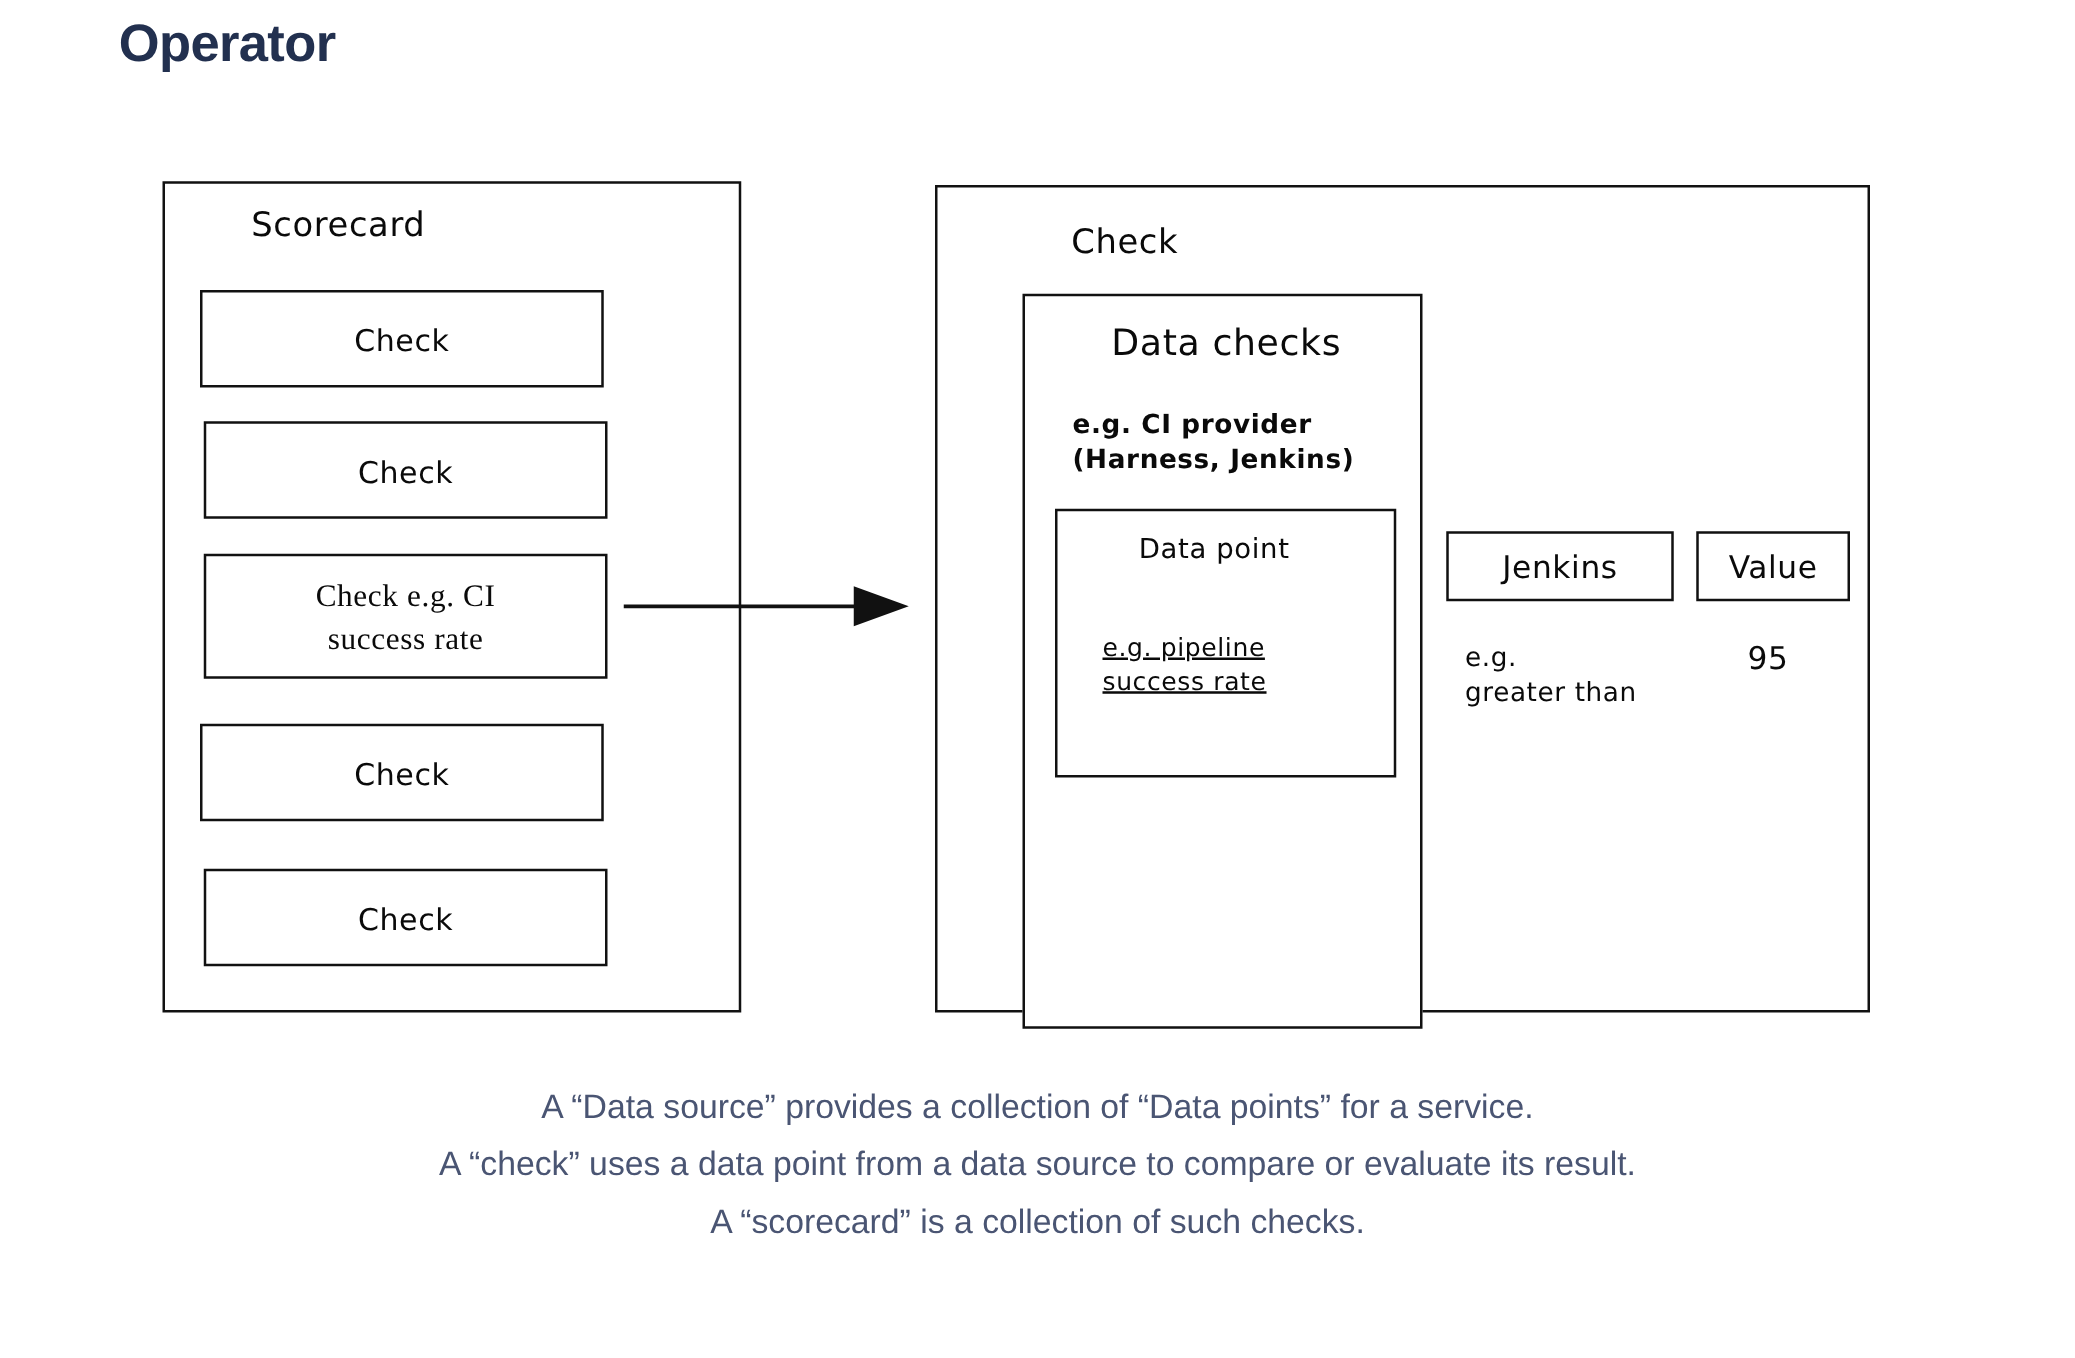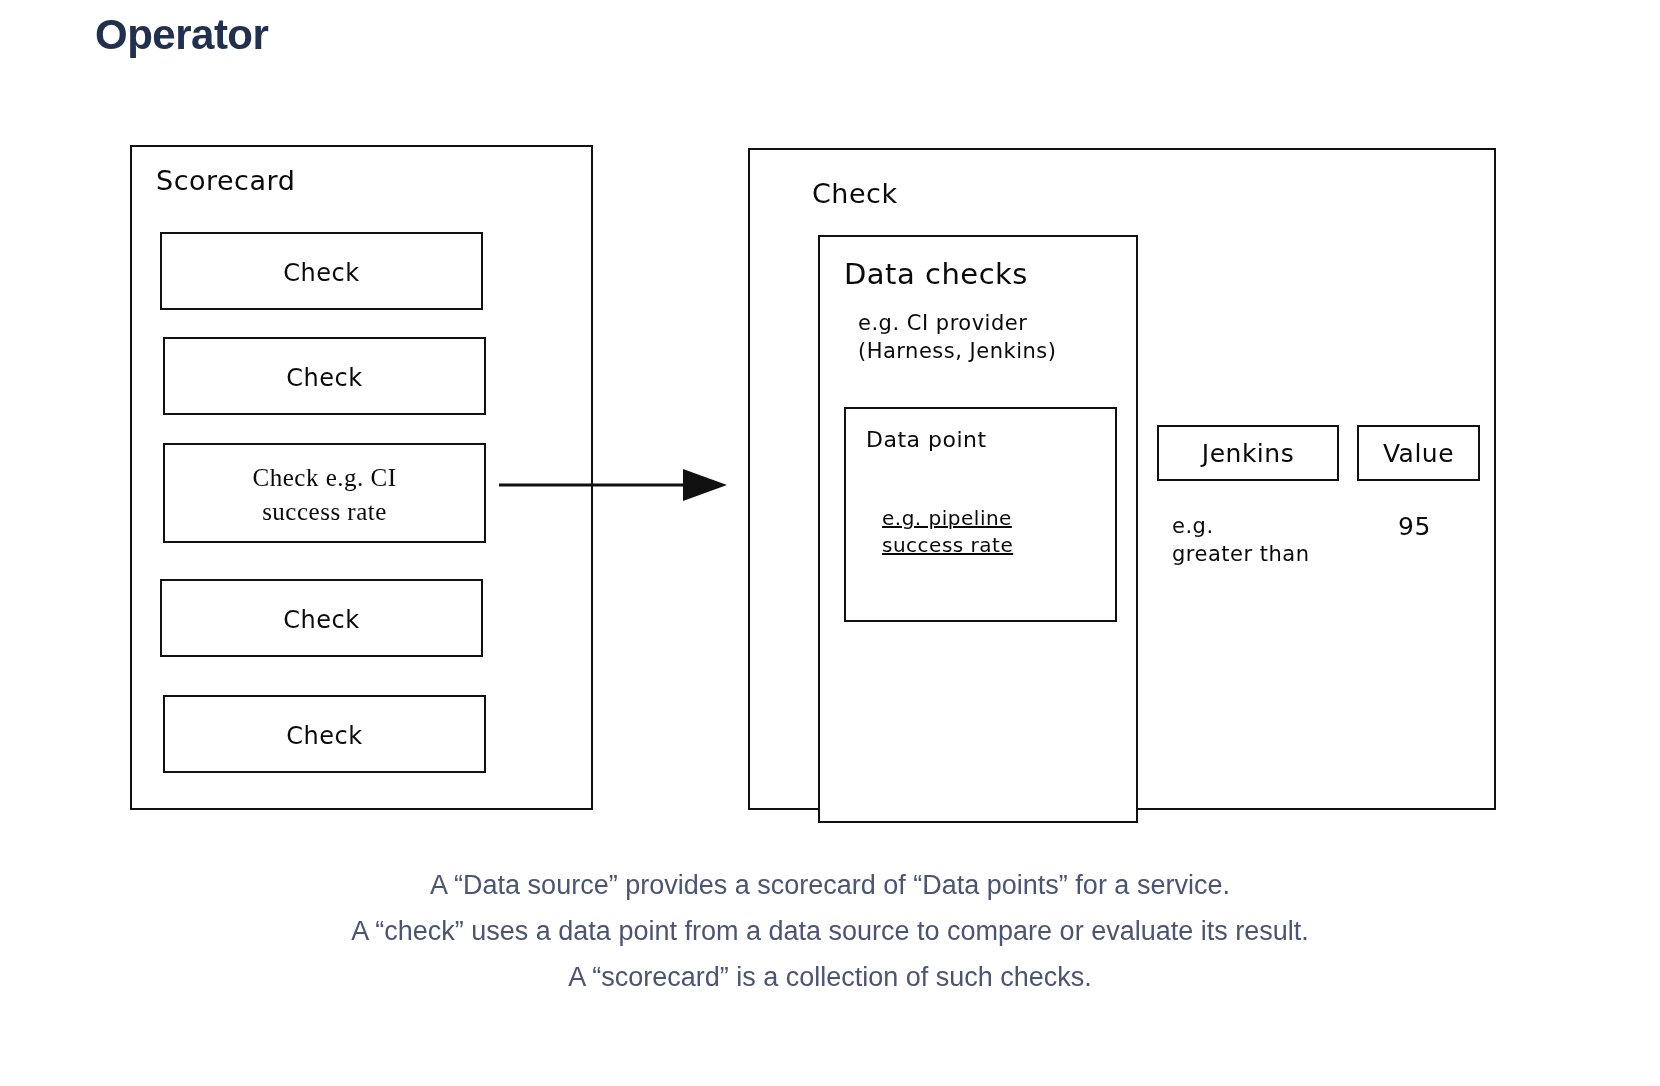--- a/index.html
+++ b/index.html
@@ -48,20 +48,21 @@
     box-sizing: border-box;
     border: 2.5px solid #111111;
     background: #ffffff;
   }
 
   .outer-box { border-width: 2.5px; }
 
   .label-tl {
     position: absolute;
     white-space: nowrap;
+    margin-left: 45px;
   }
 
   .centered-text {
     position: absolute;
     width: 100%;
     left: 0;
     text-align: center;
     white-space: pre-line;
   }
 
@@ -123,21 +124,21 @@
   </svg>
 
   <div class="box outer-box" style="left:748px; top:148px; width:748px; height:662px;">
 
     <div class="label-tl hand" style="left:62px; top:28px; font-size:27px;">Check</div>
 
     <div class="box" style="left:68px; top:85px; width:320px; height:650px; height:588px; border-width:2.5px;">
 
       <div class="label-tl hand" style="left:24px; top:20px; font-size:29px;">Data checks</div>
 
-      <div class="free-text hand" style="left:38px; top:72px; font-size:21px; line-height:28px;">e.g. CI provider
+      <div class="free-text hand" style="left:38px; top:88px; font-size:21px; line-height:28px;font-weight:bold;">e.g. CI provider
 (Harness, Jenkins)</div>
 
       <div class="box" style="left:24px; top:170px; width:273px; height:215px; border-width:2.5px;">
         <div class="label-tl hand" style="left:20px; top:18px; font-size:22px;">Data point</div>
         <div class="free-text hand" style="left:36px; top:96px; font-size:20px; line-height:27px;text-decoration:underline;">e.g. pipeline
 success rate</div>
       </div>
     </div>
 
     <div class="box" style="left:407px; top:275px; width:182px; height:56px; border-width:2.5px;">
@@ -148,16 +149,16 @@
 
     <div class="box" style="left:607px; top:275px; width:123px; height:56px; border-width:2.5px;">
       <div class="centered-text hand" style="top:12px; font-size:25px;">Value</div>
     </div>
     <div class="free-text hand" style="left:648px; top:362px; font-size:25px;">95</div>
 
   </div>
 </div>
 
 <div class="caption">
-  <div>A “Data source” provides a scorecard of “Data points” for a service.</div>
+  <div>A “Data source” provides a collection of “Data points” for a service.</div>
   <div>A “check” uses a data point from a data source to compare or evaluate its result.</div>
   <div>A “scorecard” is a collection of such checks.</div>
 </div>
 
 </body></html>

